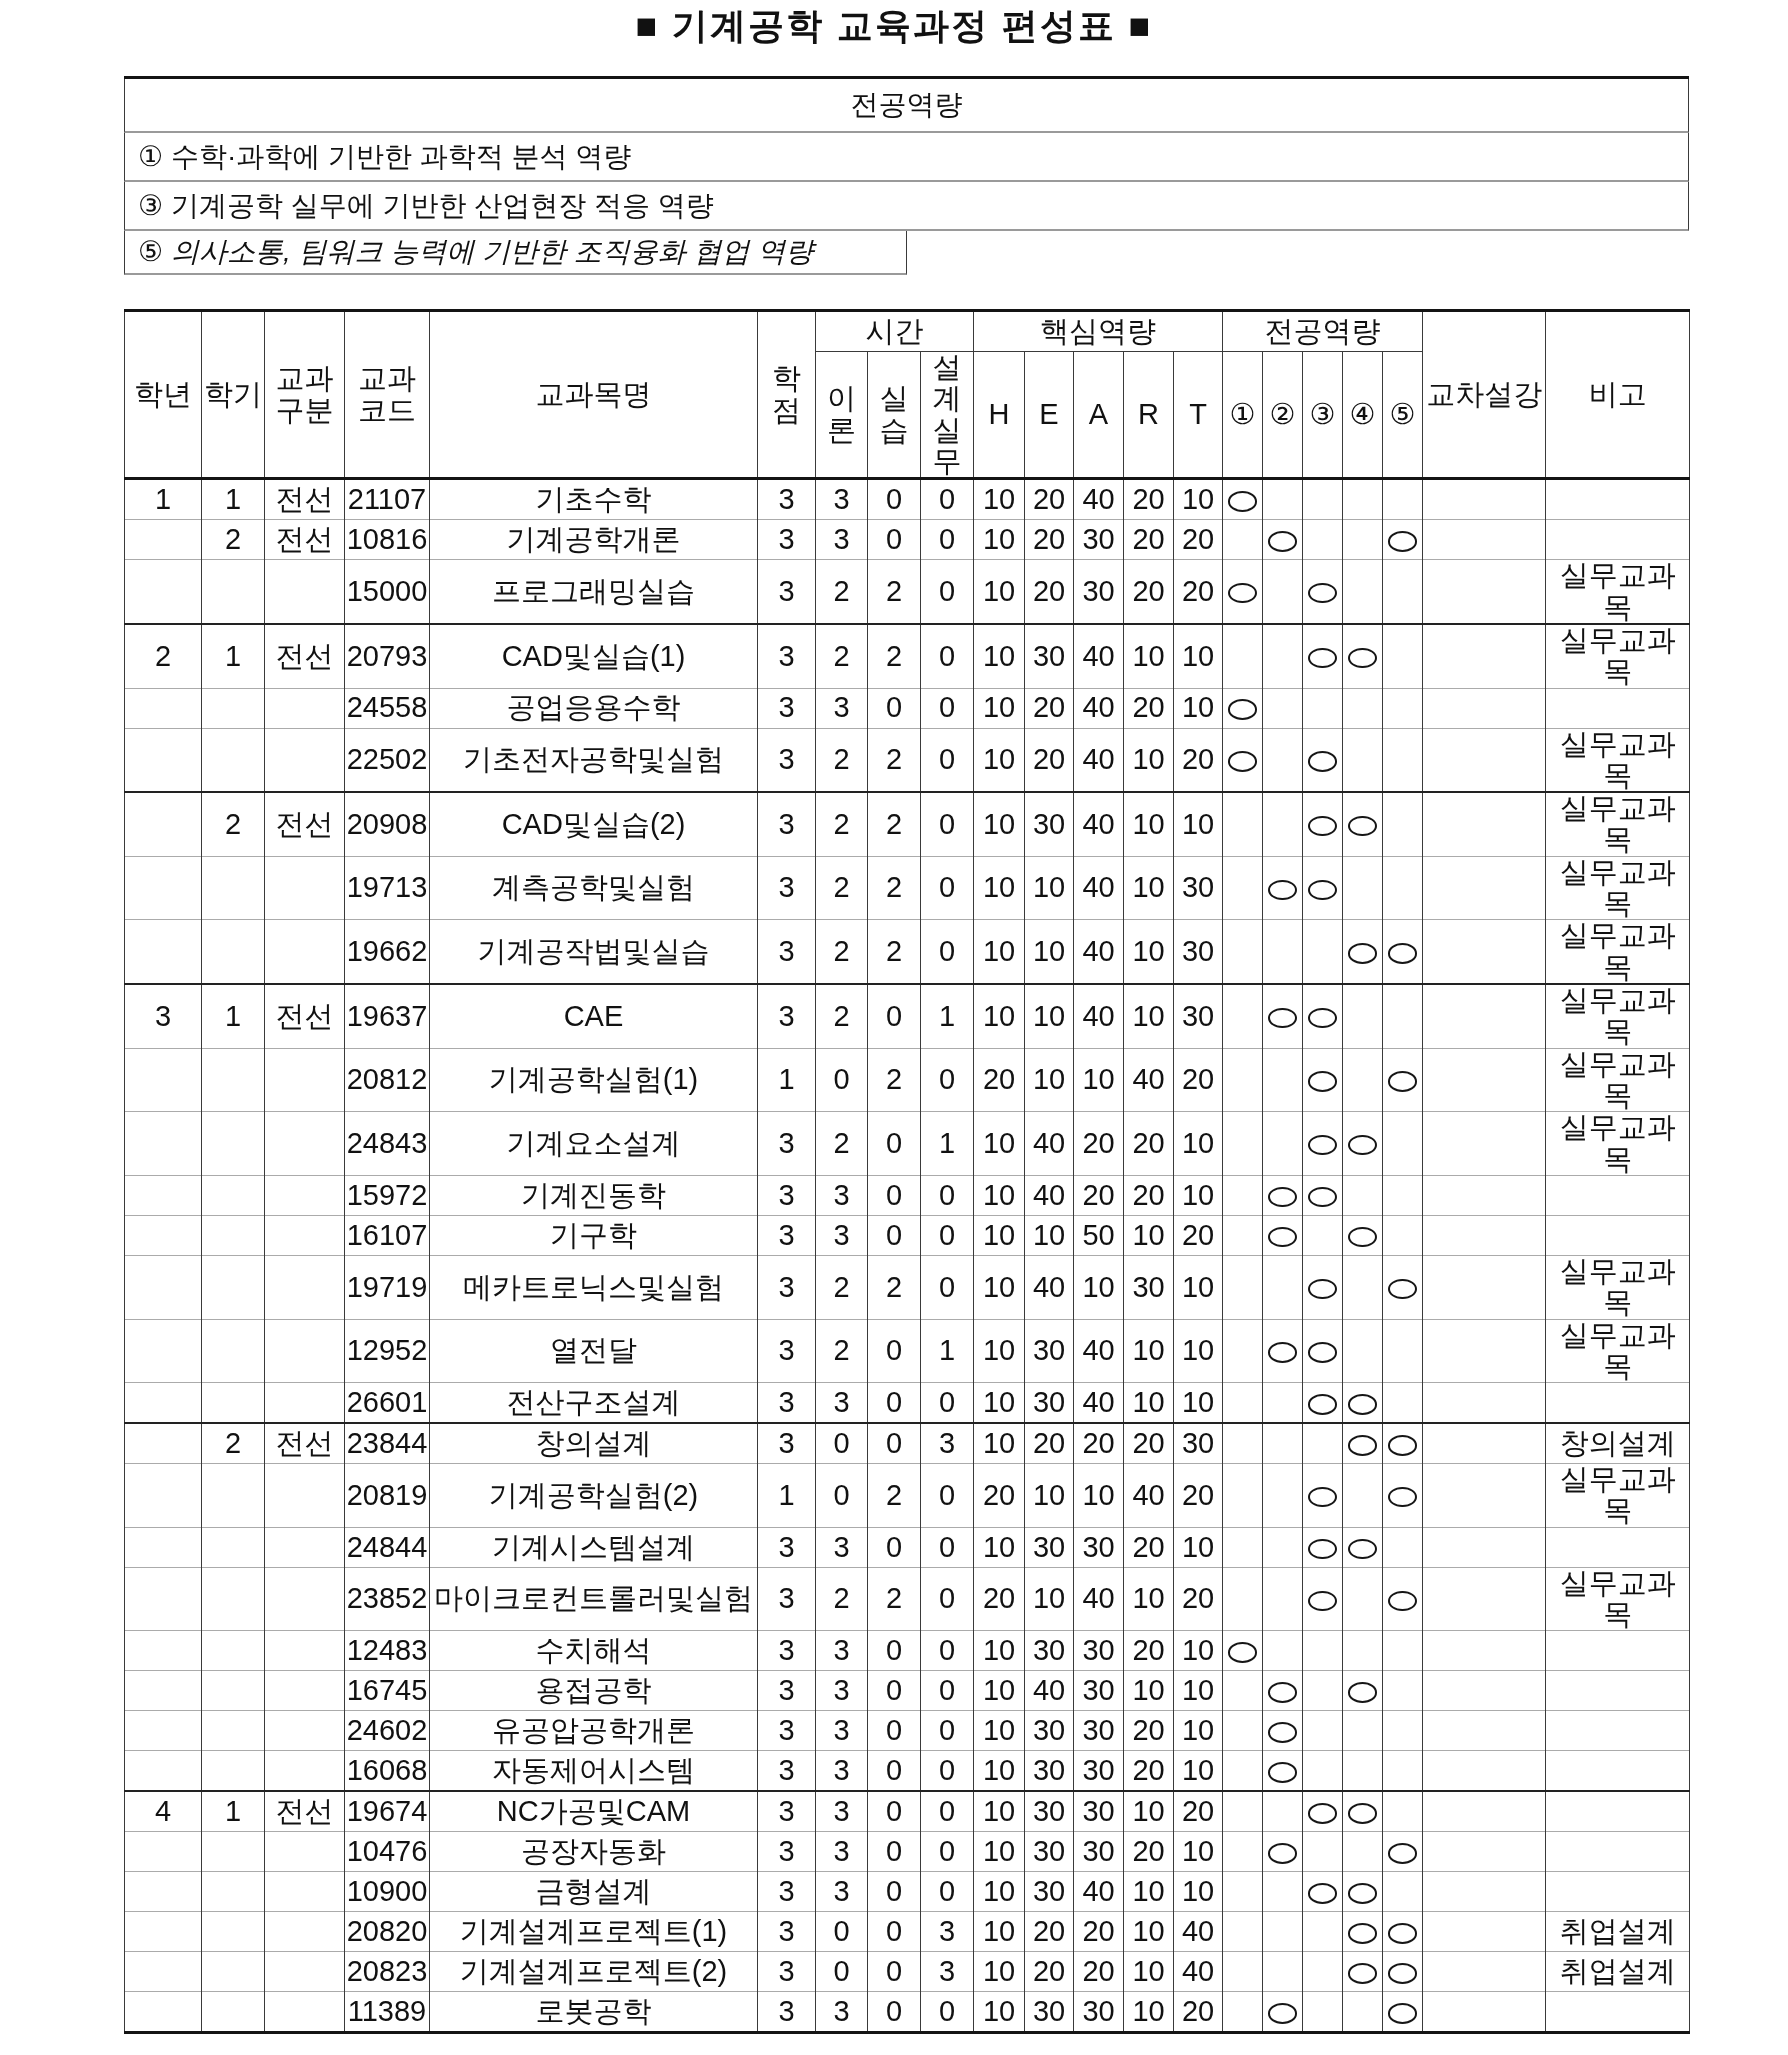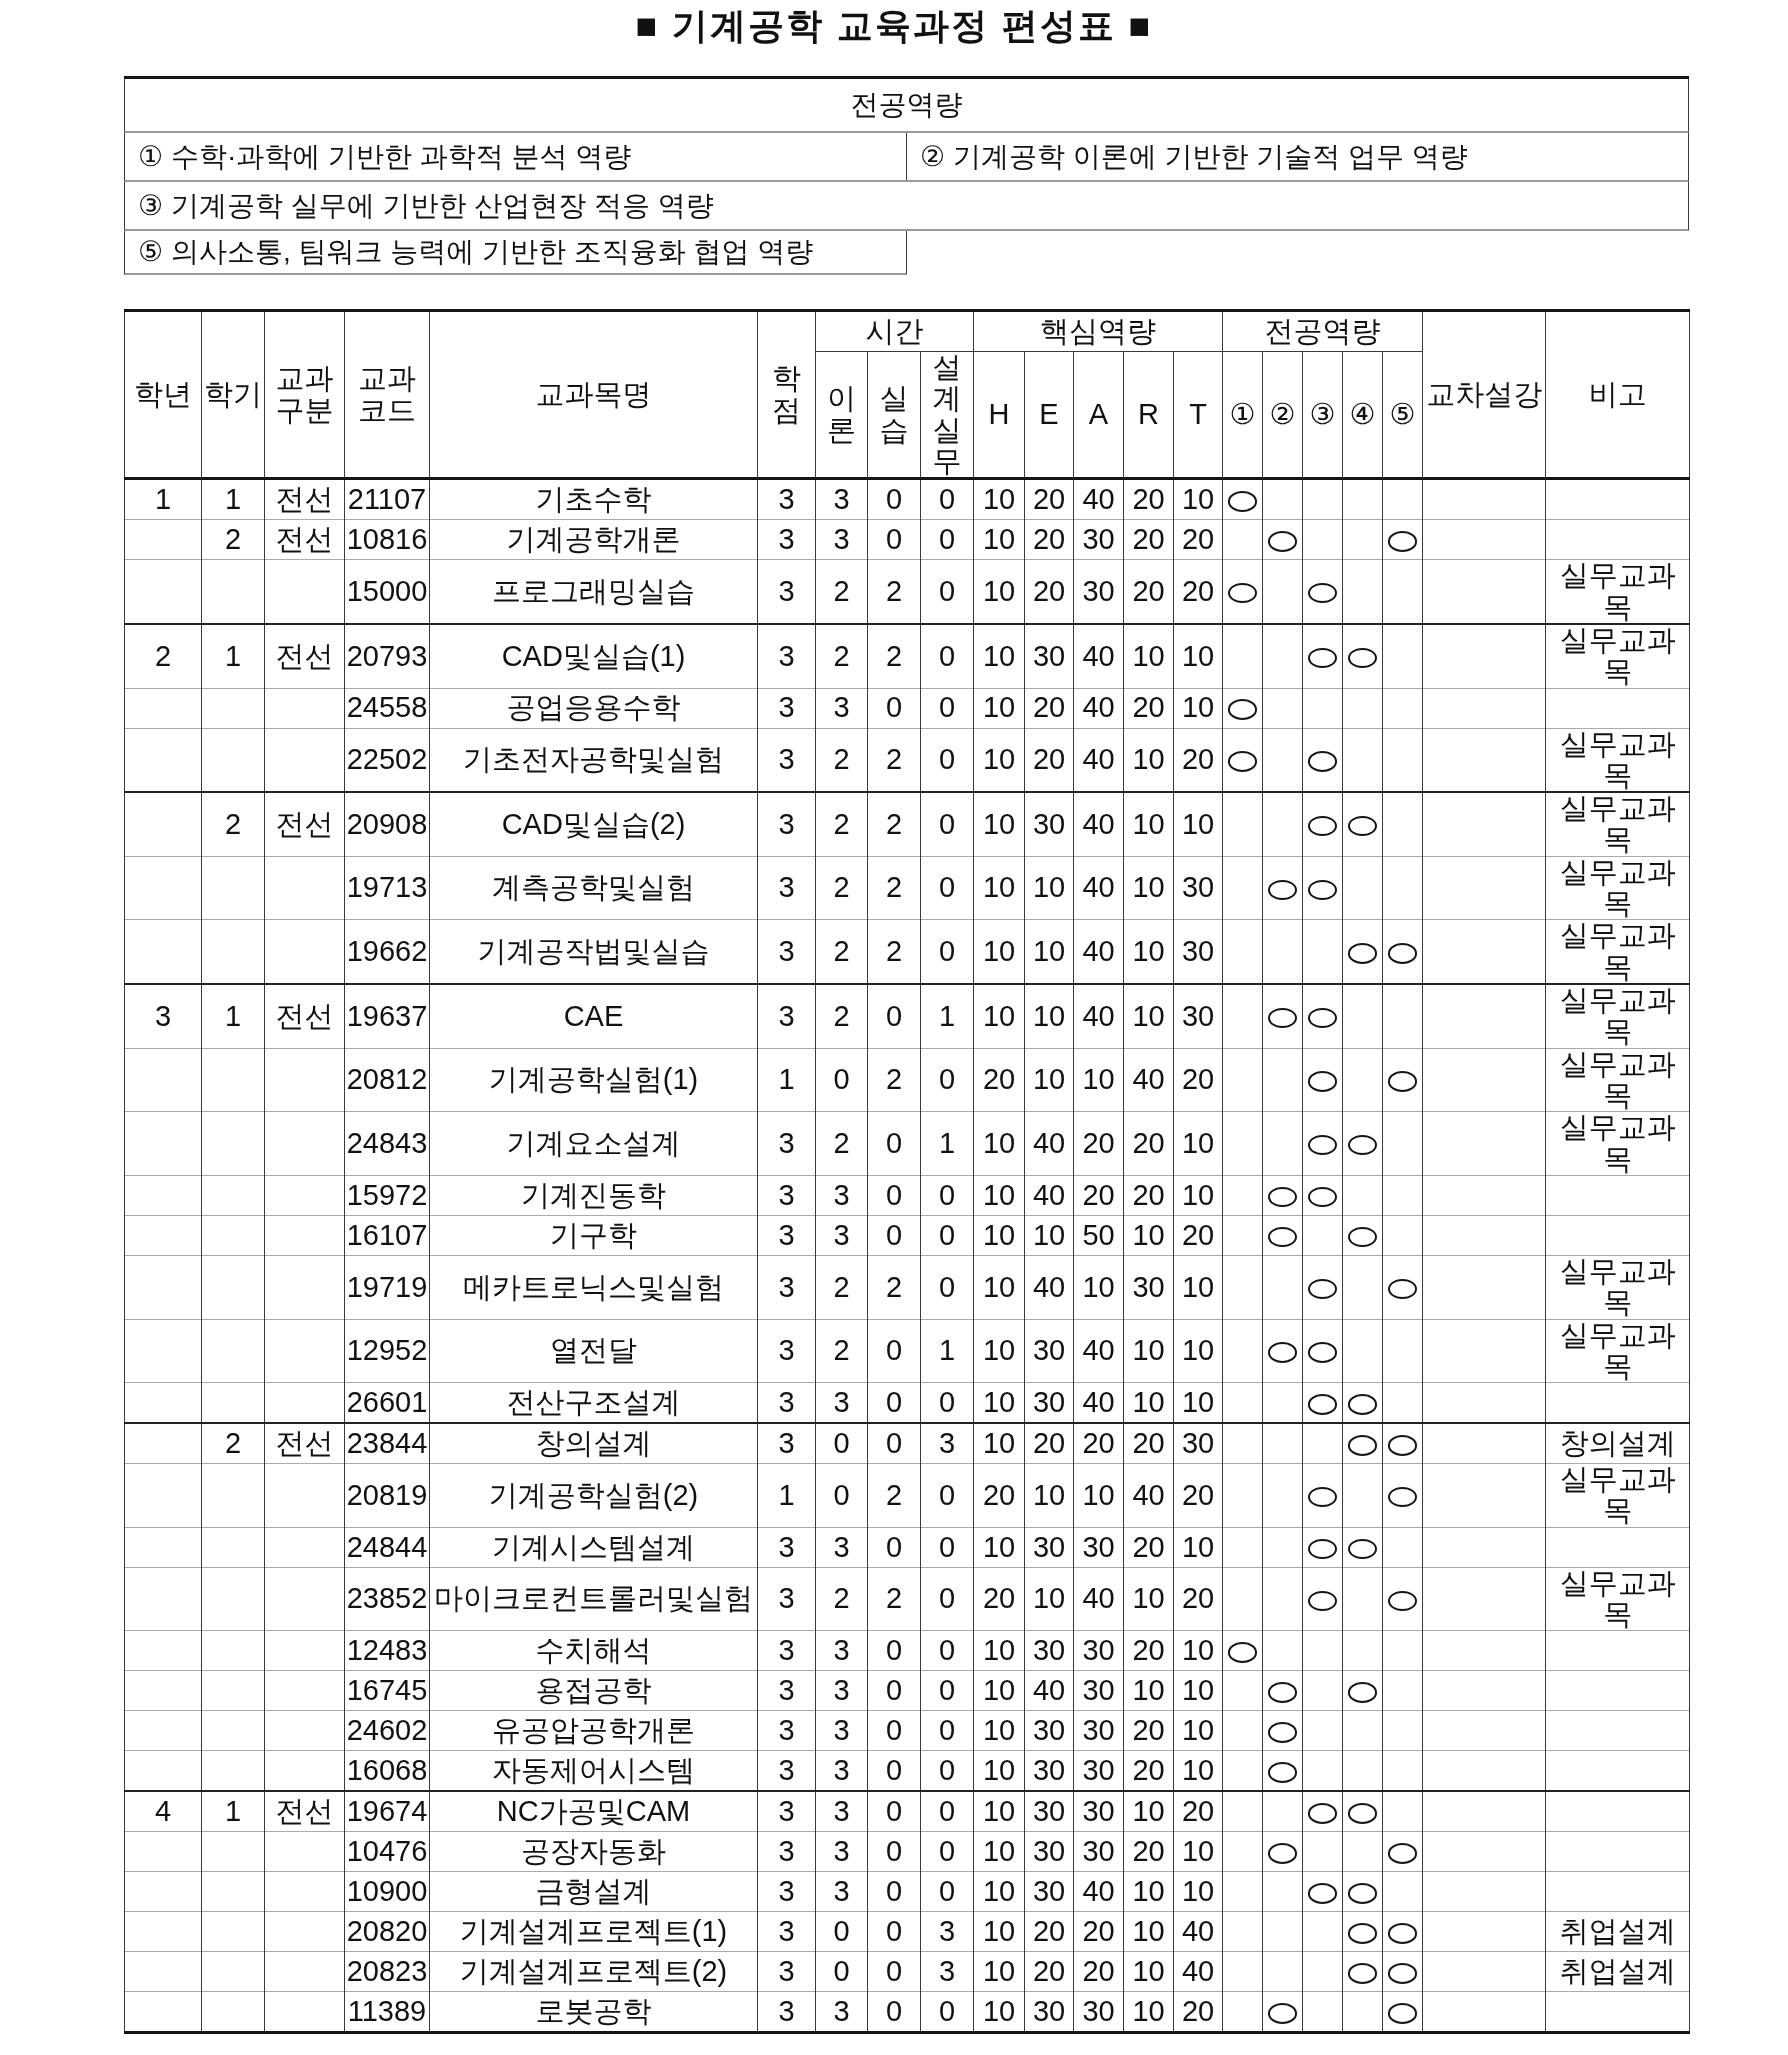--- a/index.html
+++ b/index.html
@@ -39,20 +39,21 @@
   .compbox-cell {
     flex:1; height:47px;
     display:flex; align-items:center;
     padding-left:13px;
     box-sizing:border-box;
   }
   .compbox-cell + .compbox-cell { border-left:1.5px solid #3a3a3a; }
   .compbox-row.half {
     width:50%;
     border-right:1.5px solid #3a3a3a;
+    font-style:italic;
   }
   .compbox-row.half .compbox-cell { height:42px; }
   
   table.curr {
     border-collapse:collapse;
     table-layout:fixed;
     width:1565px;
     margin:34px 0 0 124px;
     border-top:3.6px solid #141414;
     border-bottom:3.6px solid #141414;
@@ -90,21 +91,20 @@
 </style>
 </head>
 <body>
 
 <div class="page-title">■ 기계공학 교육과정 편성표 ■</div>
 
 <div class="compbox">
   <div class="compbox-hdr">전공역량</div>
   <div class="compbox-row">
     <div class="compbox-cell">① 수학·과학에 기반한 과학적 분석 역량</div>
-    <div class="compbox-cell">② 기계공학 이론에 기반한 기술적 업무 역량</div>
   </div>
   <div class="compbox-row">
     <div class="compbox-cell">③ 기계공학 실무에 기반한 산업현장 적응 역량</div>
   </div>
   <div class="compbox-row half">
     <div class="compbox-cell">⑤ 의사소통, 팀워크 능력에 기반한 조직융화 협업 역량</div>
   </div>
 </div>
 
 <table class="curr">

